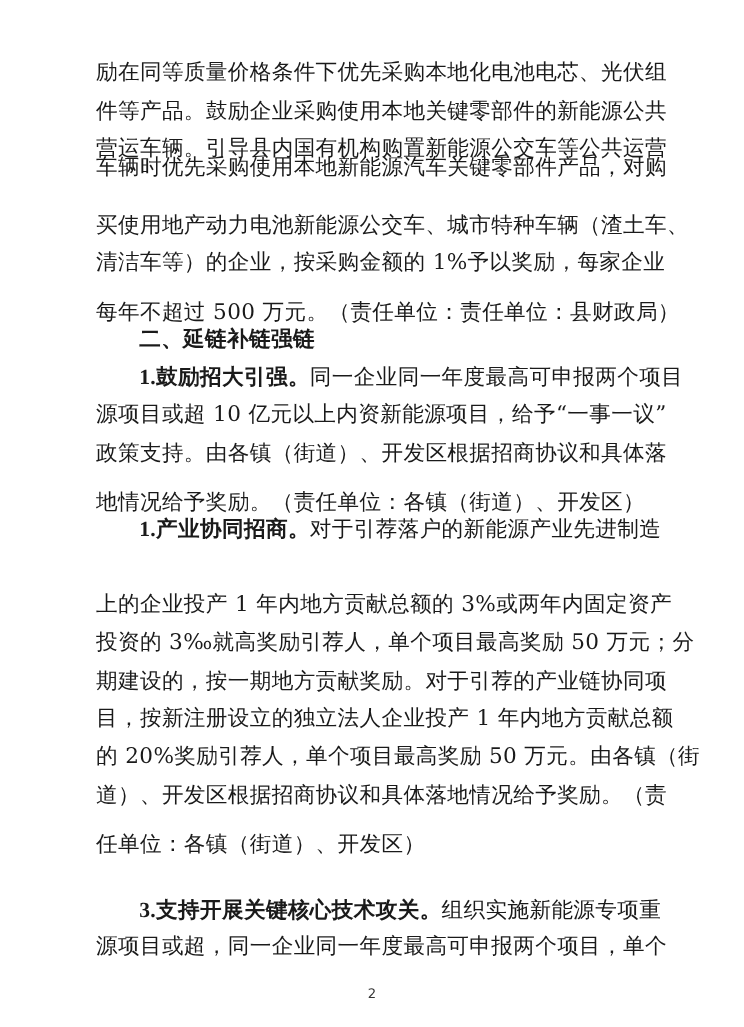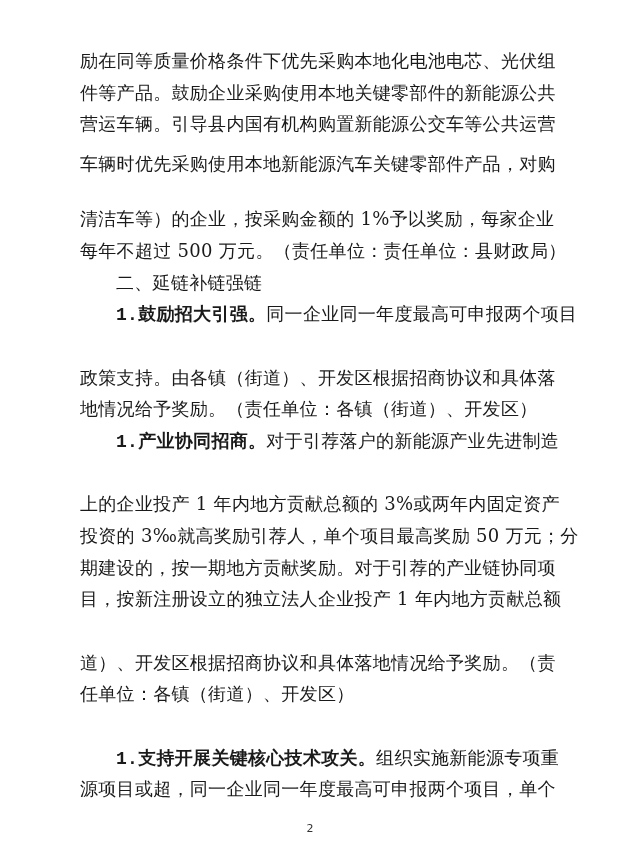--- a/index.html
+++ b/index.html
@@ -2,56 +2,59 @@
 <html><head>
 <meta charset="utf-8">
 <style>
   html, body { margin:0; padding:0; background:#ffffff; }
   body { width:620px; height:856px; position:relative; overflow:hidden;
          font-family:"DejaVu Serif","Liberation Serif",serif; color:#1a1a1a; }
   .page { position:absolute; left:0; top:0; width:620px; height:856px;padding-left:10px; }
   .line { position:absolute; left:80px; width:460px; height:32px; line-height:32px;
           font-size:18px; white-space:nowrap; text-align:justify; text-align-last:justify;
           letter-spacing:0.3px; }
-  .line.last { text-align-last:left; }
+  .line.last { text-align-last:left;margin-top:10px; }
   .indent { left:116px; width:424px; }
-  .heading { font-family:"DejaVu Sans","Liberation Sans",sans-serif; font-weight:normal; text-align-last:left; }
-  .bold { font-weight:bold; font-family:Liberation Mono, monospace; }
+  .heading { font-family:"DejaVu Sans","Liberation Sans",sans-serif; font-weight:bold; text-align-last:left; }
+  .bold { font-weight:bold; font-family:Liberation Serif, serif; }
   .pagenum { position:absolute; top:822px; left:0; width:620px; text-align:center;
              font-family:"DejaVu Sans","Liberation Sans",sans-serif; font-size:11px; color:#333; }
 </style>
 </head>
 <body>
 
 <div class="page">
   <div class="line" style="top:45px">励在同等质量价格条件下优先采购本地化电池电芯、光伏组</div>
   <div class="line" style="top:77px">件等产品。鼓励企业采购使用本地关键零部件的新能源公共</div>
   <div class="line" style="top:108px">营运车辆。引导县内国有机构购置新能源公交车等公共运营</div>
-  <div class="line" style="top:148px">车辆时优先采购使用本地新能源汽车关键零部件产品，对购</div>
+  <div class="line" style="top:124px">车辆时优先采购使用本地新能源汽车关键零部件产品，对购</div>
+  <div class="line" style="top:172px">买使用地产动力电池新能源公交车、城市特种车辆（渣土车、</div>
   <div class="line" style="top:203px">清洁车等）的企业，按采购金额的 1%予以奖励，每家企业</div>
   <div class="line last" style="top:235px">每年不超过 500 万元。（责任单位：责任单位：县财政局）</div>
 
   <div class="line indent heading" style="top:267px">二、延链补链强链</div>
 
   <div class="line indent" style="top:298px">
     <span class="bold">1.鼓励招大引强。</span><span>同一企业同一年度最高可申报两个项目</span>
   </div>
+  <div class="line" style="top:330px">源项目或超 10 亿元以上内资新能源项目，给予“一事一议”</div>
   <div class="line" style="top:362px">政策支持。由各镇（街道）、开发区根据招商协议和具体落</div>
   <div class="line last" style="top:393px">地情况给予奖励。（责任单位：各镇（街道）、开发区）</div>
 
   <div class="line indent" style="top:425px">
     <span class="bold">1.产业协同招商。</span><span>对于引荐落户的新能源产业先进制造</span>
   </div>
   <div class="line" style="top:488px">上的企业投产 1 年内地方贡献总额的 3%或两年内固定资产</div>
   <div class="line" style="top:520px">投资的 3‰就高奖励引荐人，单个项目最高奖励 50 万元；分</div>
   <div class="line" style="top:552px">期建设的，按一期地方贡献奖励。对于引荐的产业链协同项</div>
   <div class="line" style="top:583px">目，按新注册设立的独立法人企业投产 1 年内地方贡献总额</div>
+  <div class="line" style="top:615px">的 20%奖励引荐人，单个项目最高奖励 50 万元。由各镇（街</div>
   <div class="line" style="top:647px">道）、开发区根据招商协议和具体落地情况给予奖励。（责</div>
   <div class="line last" style="top:678px">任单位：各镇（街道）、开发区）</div>
 
 
   <div class="line indent" style="top:742px">
-    <span class="bold">1.支持开展关键核心技术攻关。</span><span>组织实施新能源专项重</span>
+    <span class="bold">3.支持开展关键核心技术攻关。</span><span>组织实施新能源专项重</span>
   </div>
   <div class="line" style="top:773px">源项目或超，同一企业同一年度最高可申报两个项目，单个</div>
 
   <div class="pagenum">2</div>
 </div>
 
 </body></html>

